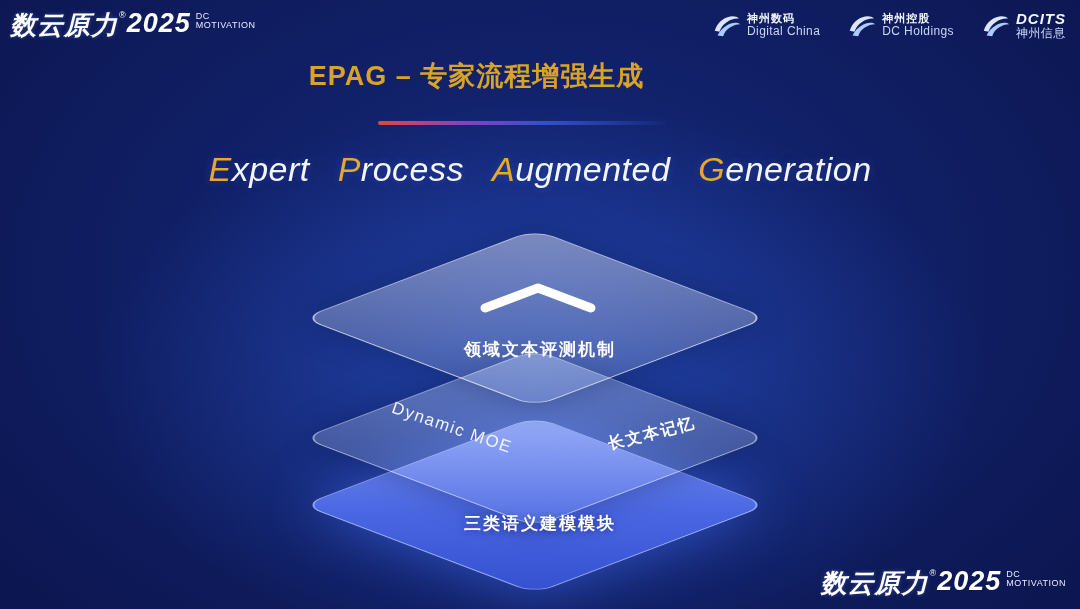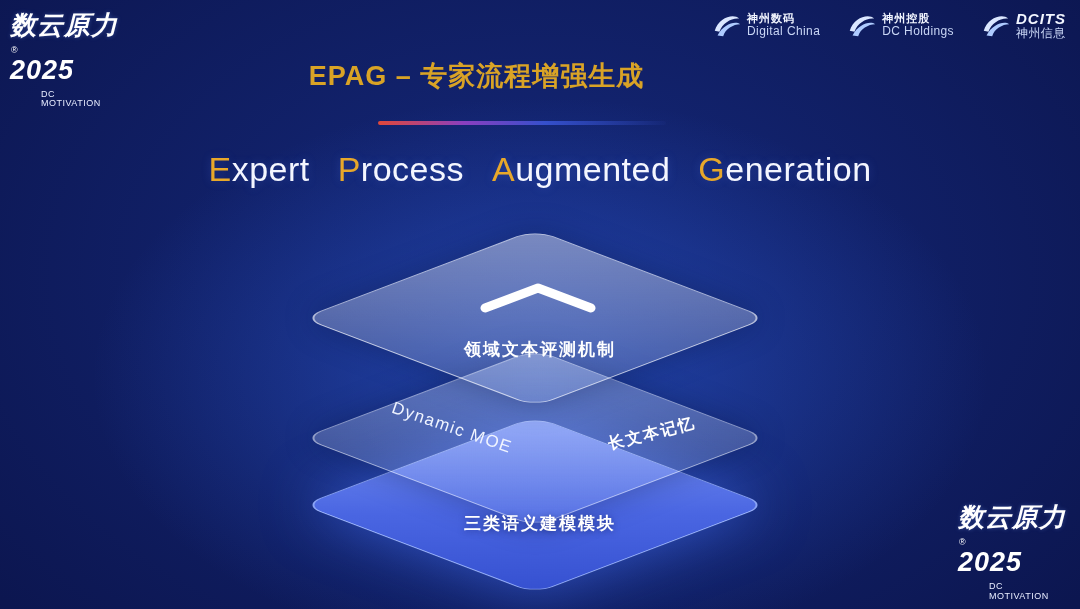--- a/index.html
+++ b/index.html
@@ -8,28 +8,28 @@
 
   .stage {
     position:relative; width:1080px; height:609px; overflow:hidden;
     background:
       radial-gradient(ellipse 640px 400px at 50% 62%, rgba(48,96,220,0.55), rgba(48,96,220,0) 70%),
       radial-gradient(ellipse 1300px 900px at 50% 45%, #15297c 0%, #0c1650 55%, #060d30 100%);
     color:#fff;
   }
 
   
-  .brand { position:absolute; display:flex; align-items:flex-start; white-space:nowrap;flex-direction:column; }
+  .brand { position:absolute; display:flex; align-items:flex-start; white-space:nowrap; }
   .brand-topleft { left:10px; top:8px; }
   .brand-bottomright { right:14px; bottom:8px; }
   .brand-main { font-weight:bold; font-style:italic; font-size:26px; letter-spacing:1px; text-shadow:0 0 4px rgba(120,160,255,0.35); }
   .brand-reg { font-size:9px; margin:2px 1px 0 1px; }
   .brand-year { font-weight:bold; font-style:italic; font-size:27px; letter-spacing:1px; }
   .brand-sub { display:flex; flex-direction:column; margin-left:5px; margin-top:4px; line-height:1.05; }
-  .brand-sub span { font-size:9px; letter-spacing:0.5px; color:#e8edff;margin-left:26px; }
+  .brand-sub span { font-size:9px; letter-spacing:0.5px; color:#e8edff; }
 
   
   .live-label {
     position:absolute; left:10px; top:56px;
     font-size:20px; font-weight:bold; letter-spacing:0.5px; color:#ffffff;
   }
   .page-title {
     position:absolute; left:0; top:58px; width:953px; text-align:center;
     font-size:27px; font-weight:bold; letter-spacing:1px; color:#d9a326;
   }
@@ -46,21 +46,21 @@
   .logo-name { font-size:11px; font-weight:bold; color:#f2f6ff; letter-spacing:1px; }
   .logo-name.latin { font-style:italic; font-size:15px; }
   .logo-sub { font-size:12px; color:#c9d6f5; letter-spacing:0.4px; }
 
   
   .main-title {
     position:absolute; left:0; top:150px; width:1080px; text-align:center;
     font-size:34px; font-weight:500; letter-spacing:0.5px; color:#f4f6ff;
     text-shadow:0 0 10px rgba(90,130,255,0.25);
   }
-  .main-title .word { margin:12px 9px; }
+  .main-title .word { margin:12px 9px;font-style:italic; }
   .main-title .initial { color:#e8a82a; }
 
   
   .layer {
     position:absolute; width:330px; height:330px; border-radius:26px;
   }
   .layer-top {
     left:370px; top:153px; z-index:3;
     transform:scaleY(0.38) rotate(45deg);
     background:linear-gradient(135deg, rgba(255,255,255,0.42), rgba(205,220,250,0.14));

